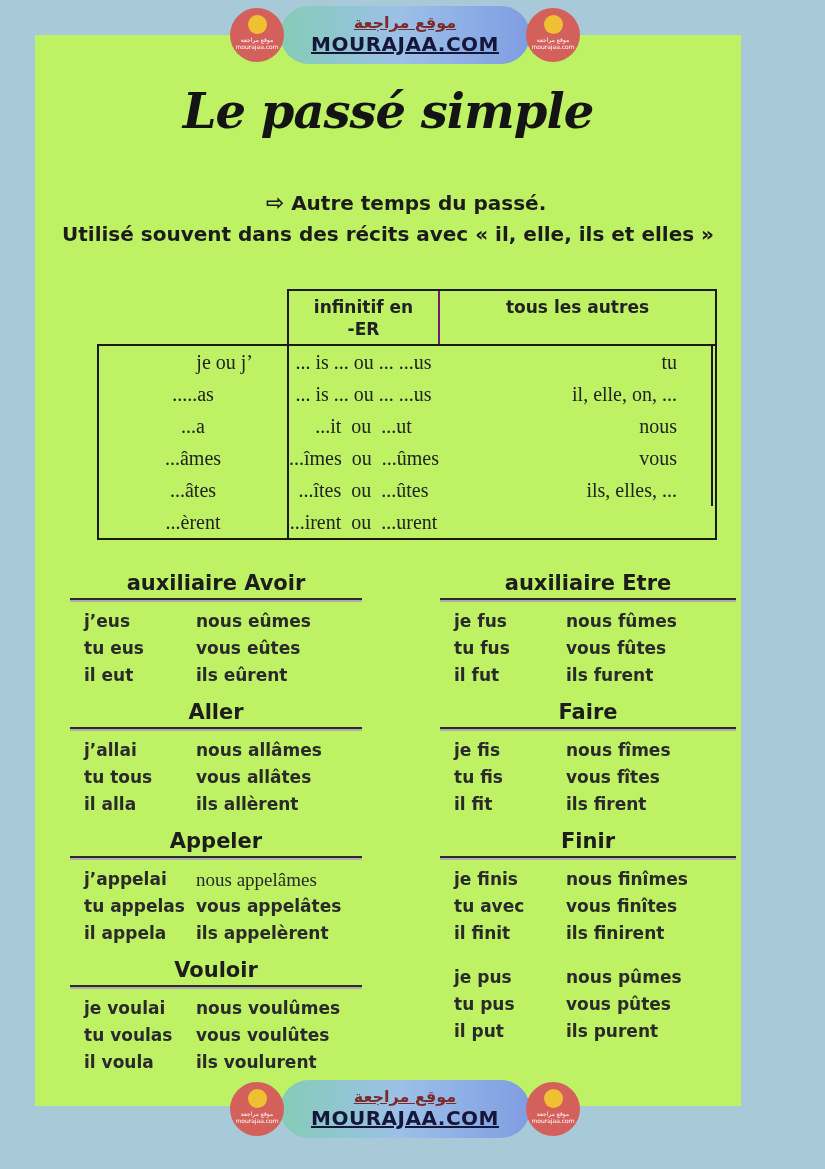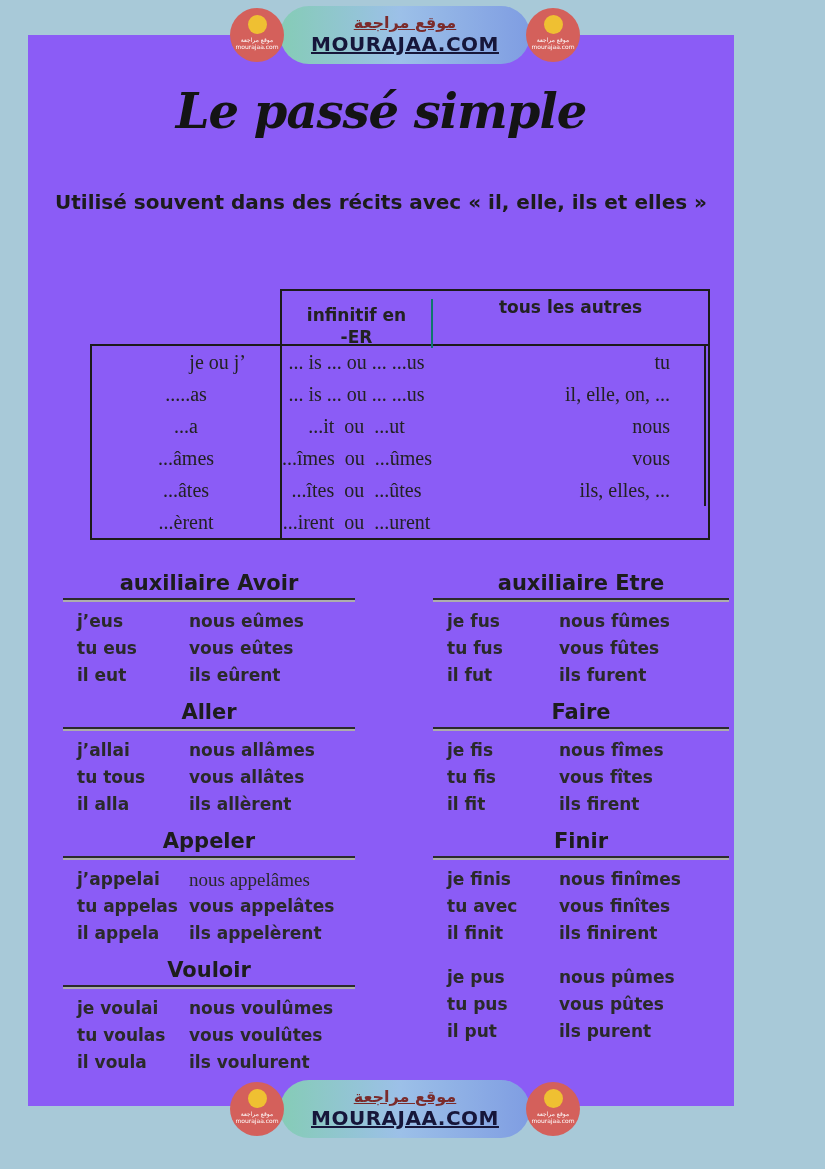--- a/index.html
+++ b/index.html
@@ -1,18 +1,18 @@
 <!DOCTYPE html>
 <html><head>
 <meta charset="utf-8">
 <style>
   html,body{margin:0;padding:0;}
   .canvas{position:relative;width:825px;height:1169px;background:#a8c9d8;overflow:hidden;
           font-family:"DejaVu Sans","Liberation Sans",sans-serif;}
-  .paper{position:absolute;left:28px;top:35px;width:706px;height:1071px;background:#8b5cf6;}
+  .paper{position:absolute;left:35px;top:35px;width:706px;height:1071px;background:#bef264;}
 
   
   .brand-band{position:absolute;left:230px;width:350px;height:58px;}
   .brand-band.top{top:6px;}
   .brand-band.bottom{top:1080px;}
   .pill{position:absolute;left:50px;top:0;width:250px;height:58px;border-radius:29px;
         background:linear-gradient(90deg,#85ccb6 0%,#9cc0e8 48%,#7f9de2 100%);
         display:flex;flex-direction:column;align-items:center;justify-content:center;line-height:1.15;}
   .pill .ar{font-size:16px;font-weight:bold;color:#7b2b2b;text-decoration:underline;}
   .pill .en{font-size:20px;font-weight:bold;color:#16163a;text-decoration:underline;letter-spacing:.5px;}
@@ -32,21 +32,21 @@
   .intro{position:absolute;left:0;top:152px;width:100%;text-align:center;
          font-weight:bold;font-size:20px;color:#1c1c1c;line-height:31px;}
   .intro .l1{padding-left:36px;}
   .intro .arrow{font-size:22px;}
 
   
   .endings{position:absolute;left:62px;top:254px;}
   .ehead{margin-left:190px;width:430px;box-sizing:border-box;border:2px solid #1b1b1b;height:57px;
          display:grid;grid-template-columns:151px 275px;}
   .ehead .hc{font-weight:bold;font-size:17px;color:#222;text-align:center;padding-top:5px;line-height:22px;}
-  .ehead .hc.er{border-right:2px solid #0f766e;margin-top:8px;}
+  .ehead .hc.er{border-right:2px solid #701a75;}
   .ebody{width:620px;box-sizing:border-box;border:2px solid #1b1b1b;margin-top:-2px;
          display:grid;grid-template-columns:190px 149px 275px;grid-auto-rows:32px;
          font-family:"Liberation Serif","DejaVu Serif",serif;font-size:20px;color:#222;}
   .ebody .c{line-height:32px;white-space:pre;}
   .ebody .c1{text-align:right;padding-right:34px;border-right:2px solid #1b1b1b;}
   .ebody .c2{text-align:center;border-right:2px solid #1b1b1b;}
   .ebody .c3{text-align:center;}
 
   
   .sections{position:absolute;left:35px;top:534px;display:grid;
@@ -59,20 +59,21 @@
 </style>
 </head>
 <body>
 
 <div class="canvas">
   <div class="paper">
 
     <h1 class="title">Le passé simple</h1>
 
     <div class="intro">
+      <div class="l1"><span class="arrow">⇨</span> <span>Autre temps du passé.</span></div>
       <div class="l2">Utilisé souvent dans des récits avec « il, elle, ils et elles »</div>
     </div>
 
     <div class="endings">
       <div class="ehead">
         <div class="hc er">
           <div>infinitif en</div>
           <div>-ER</div>
         </div>
         <div class="hc">tous les autres</div>

